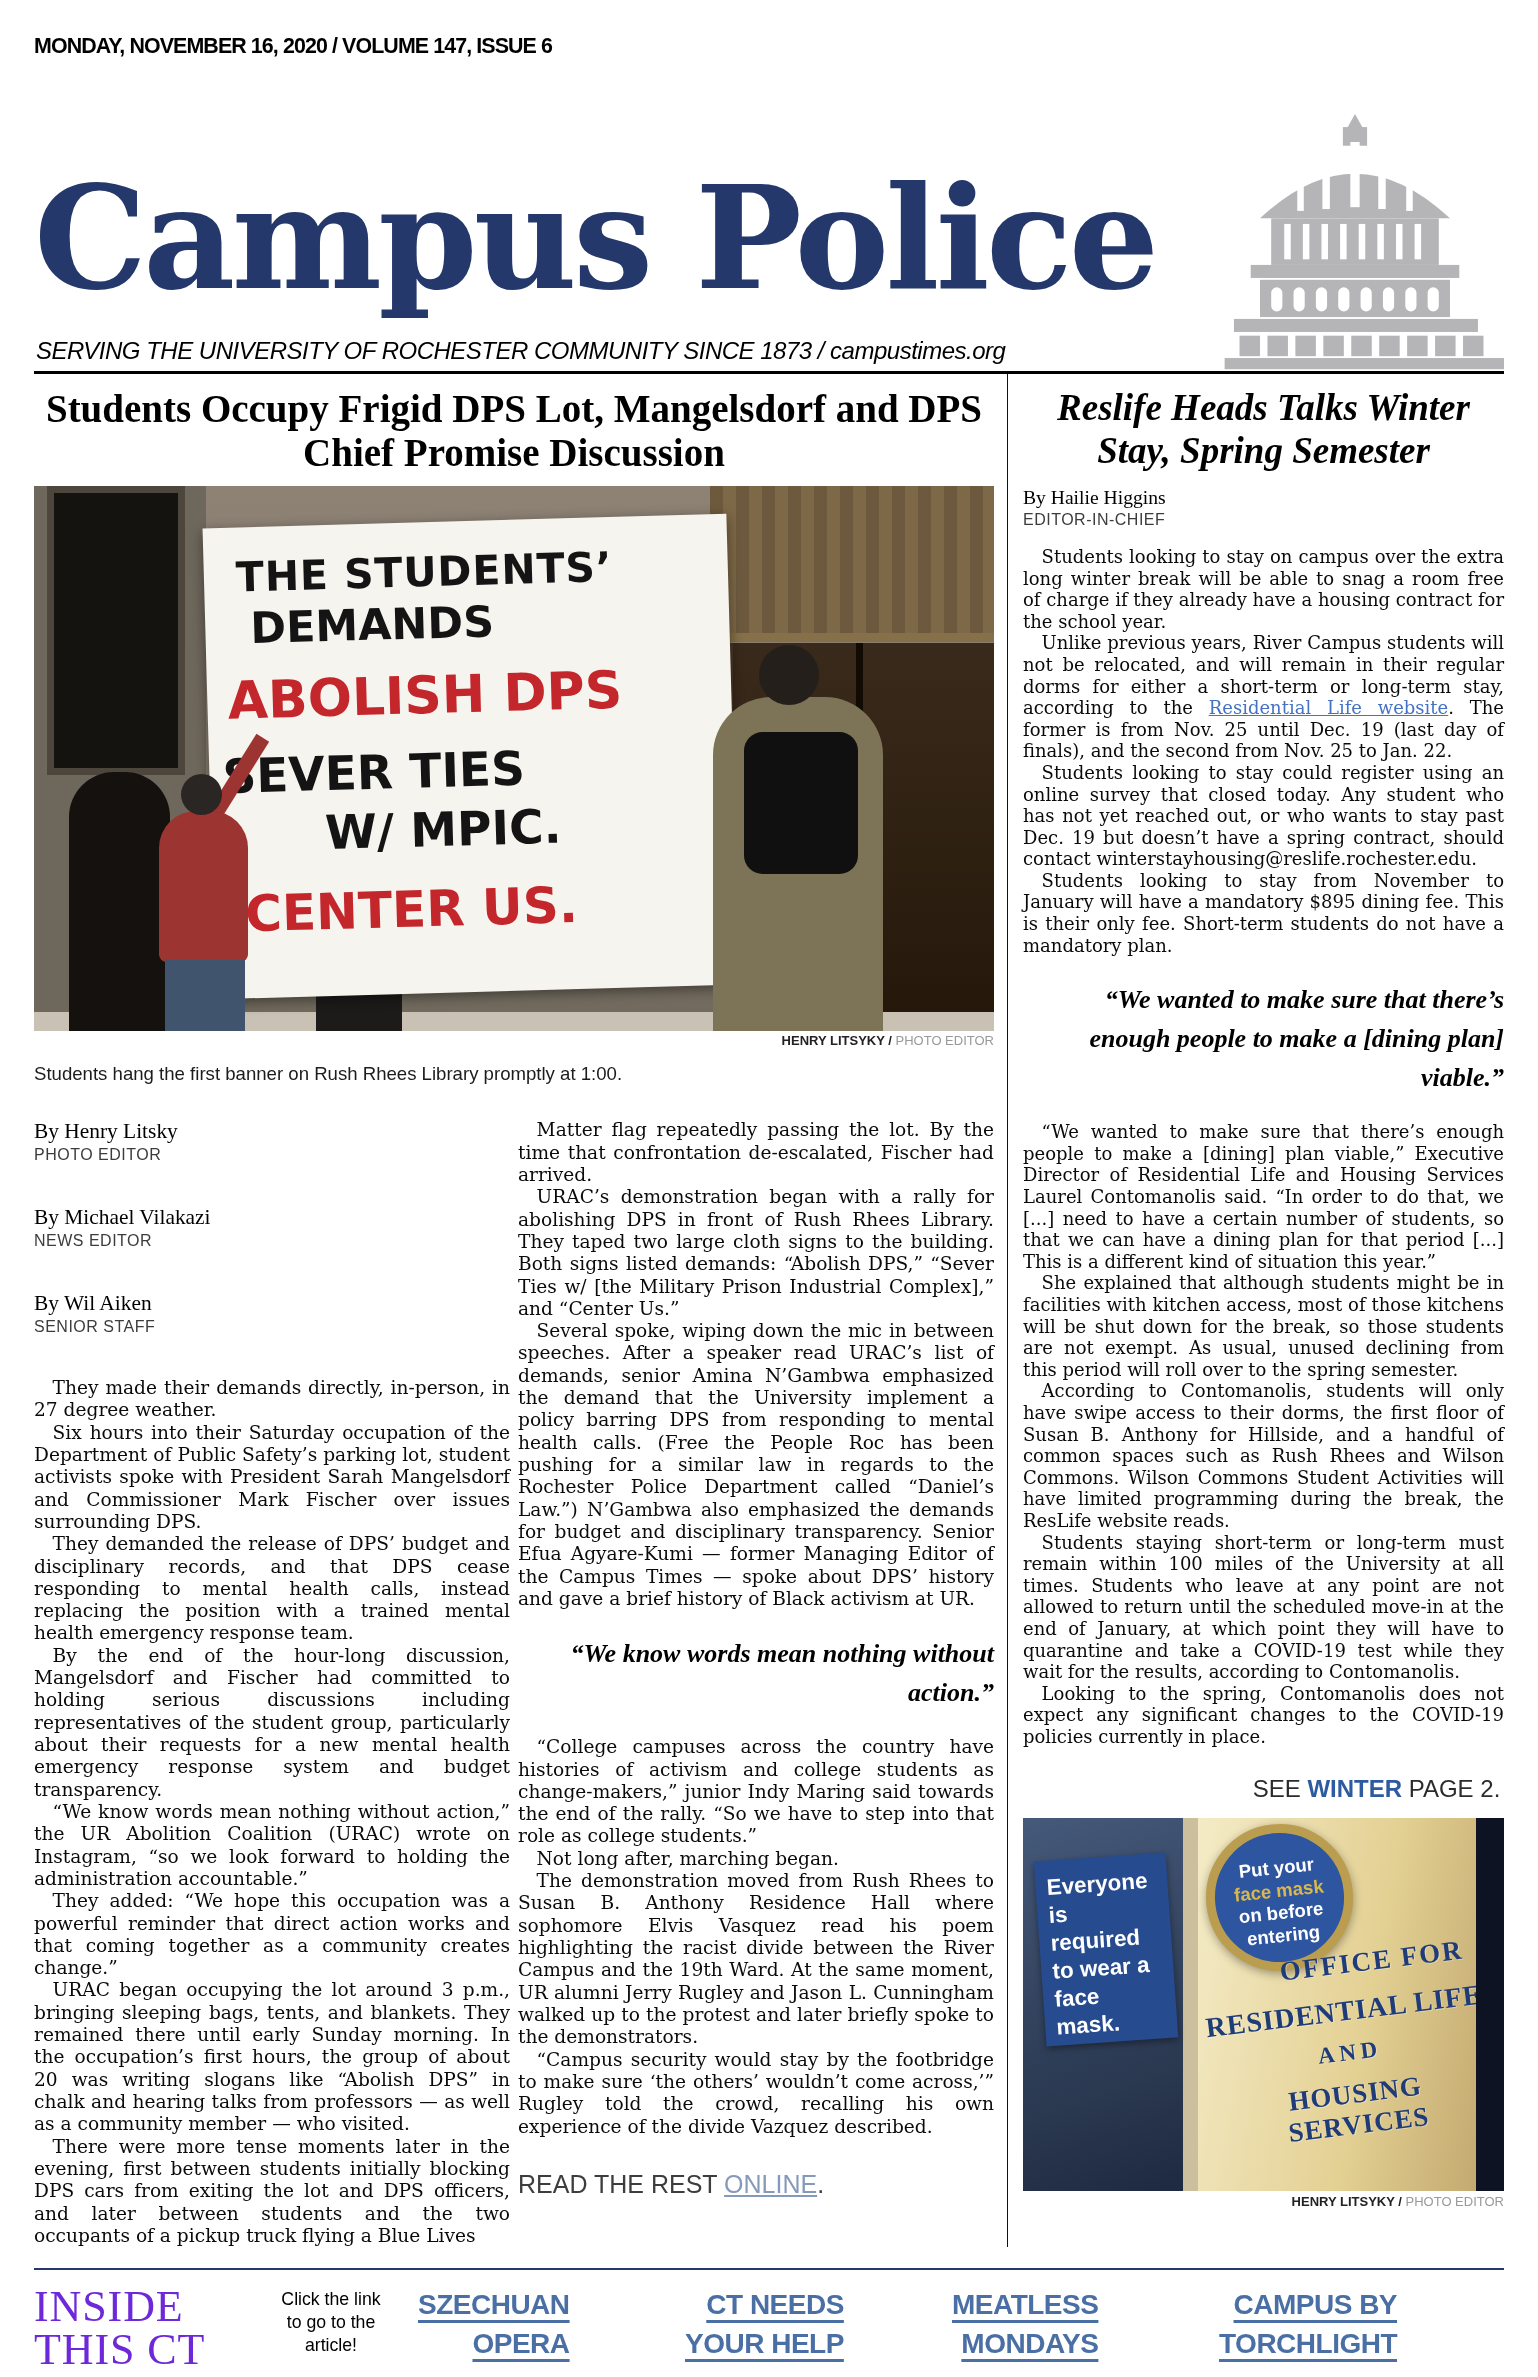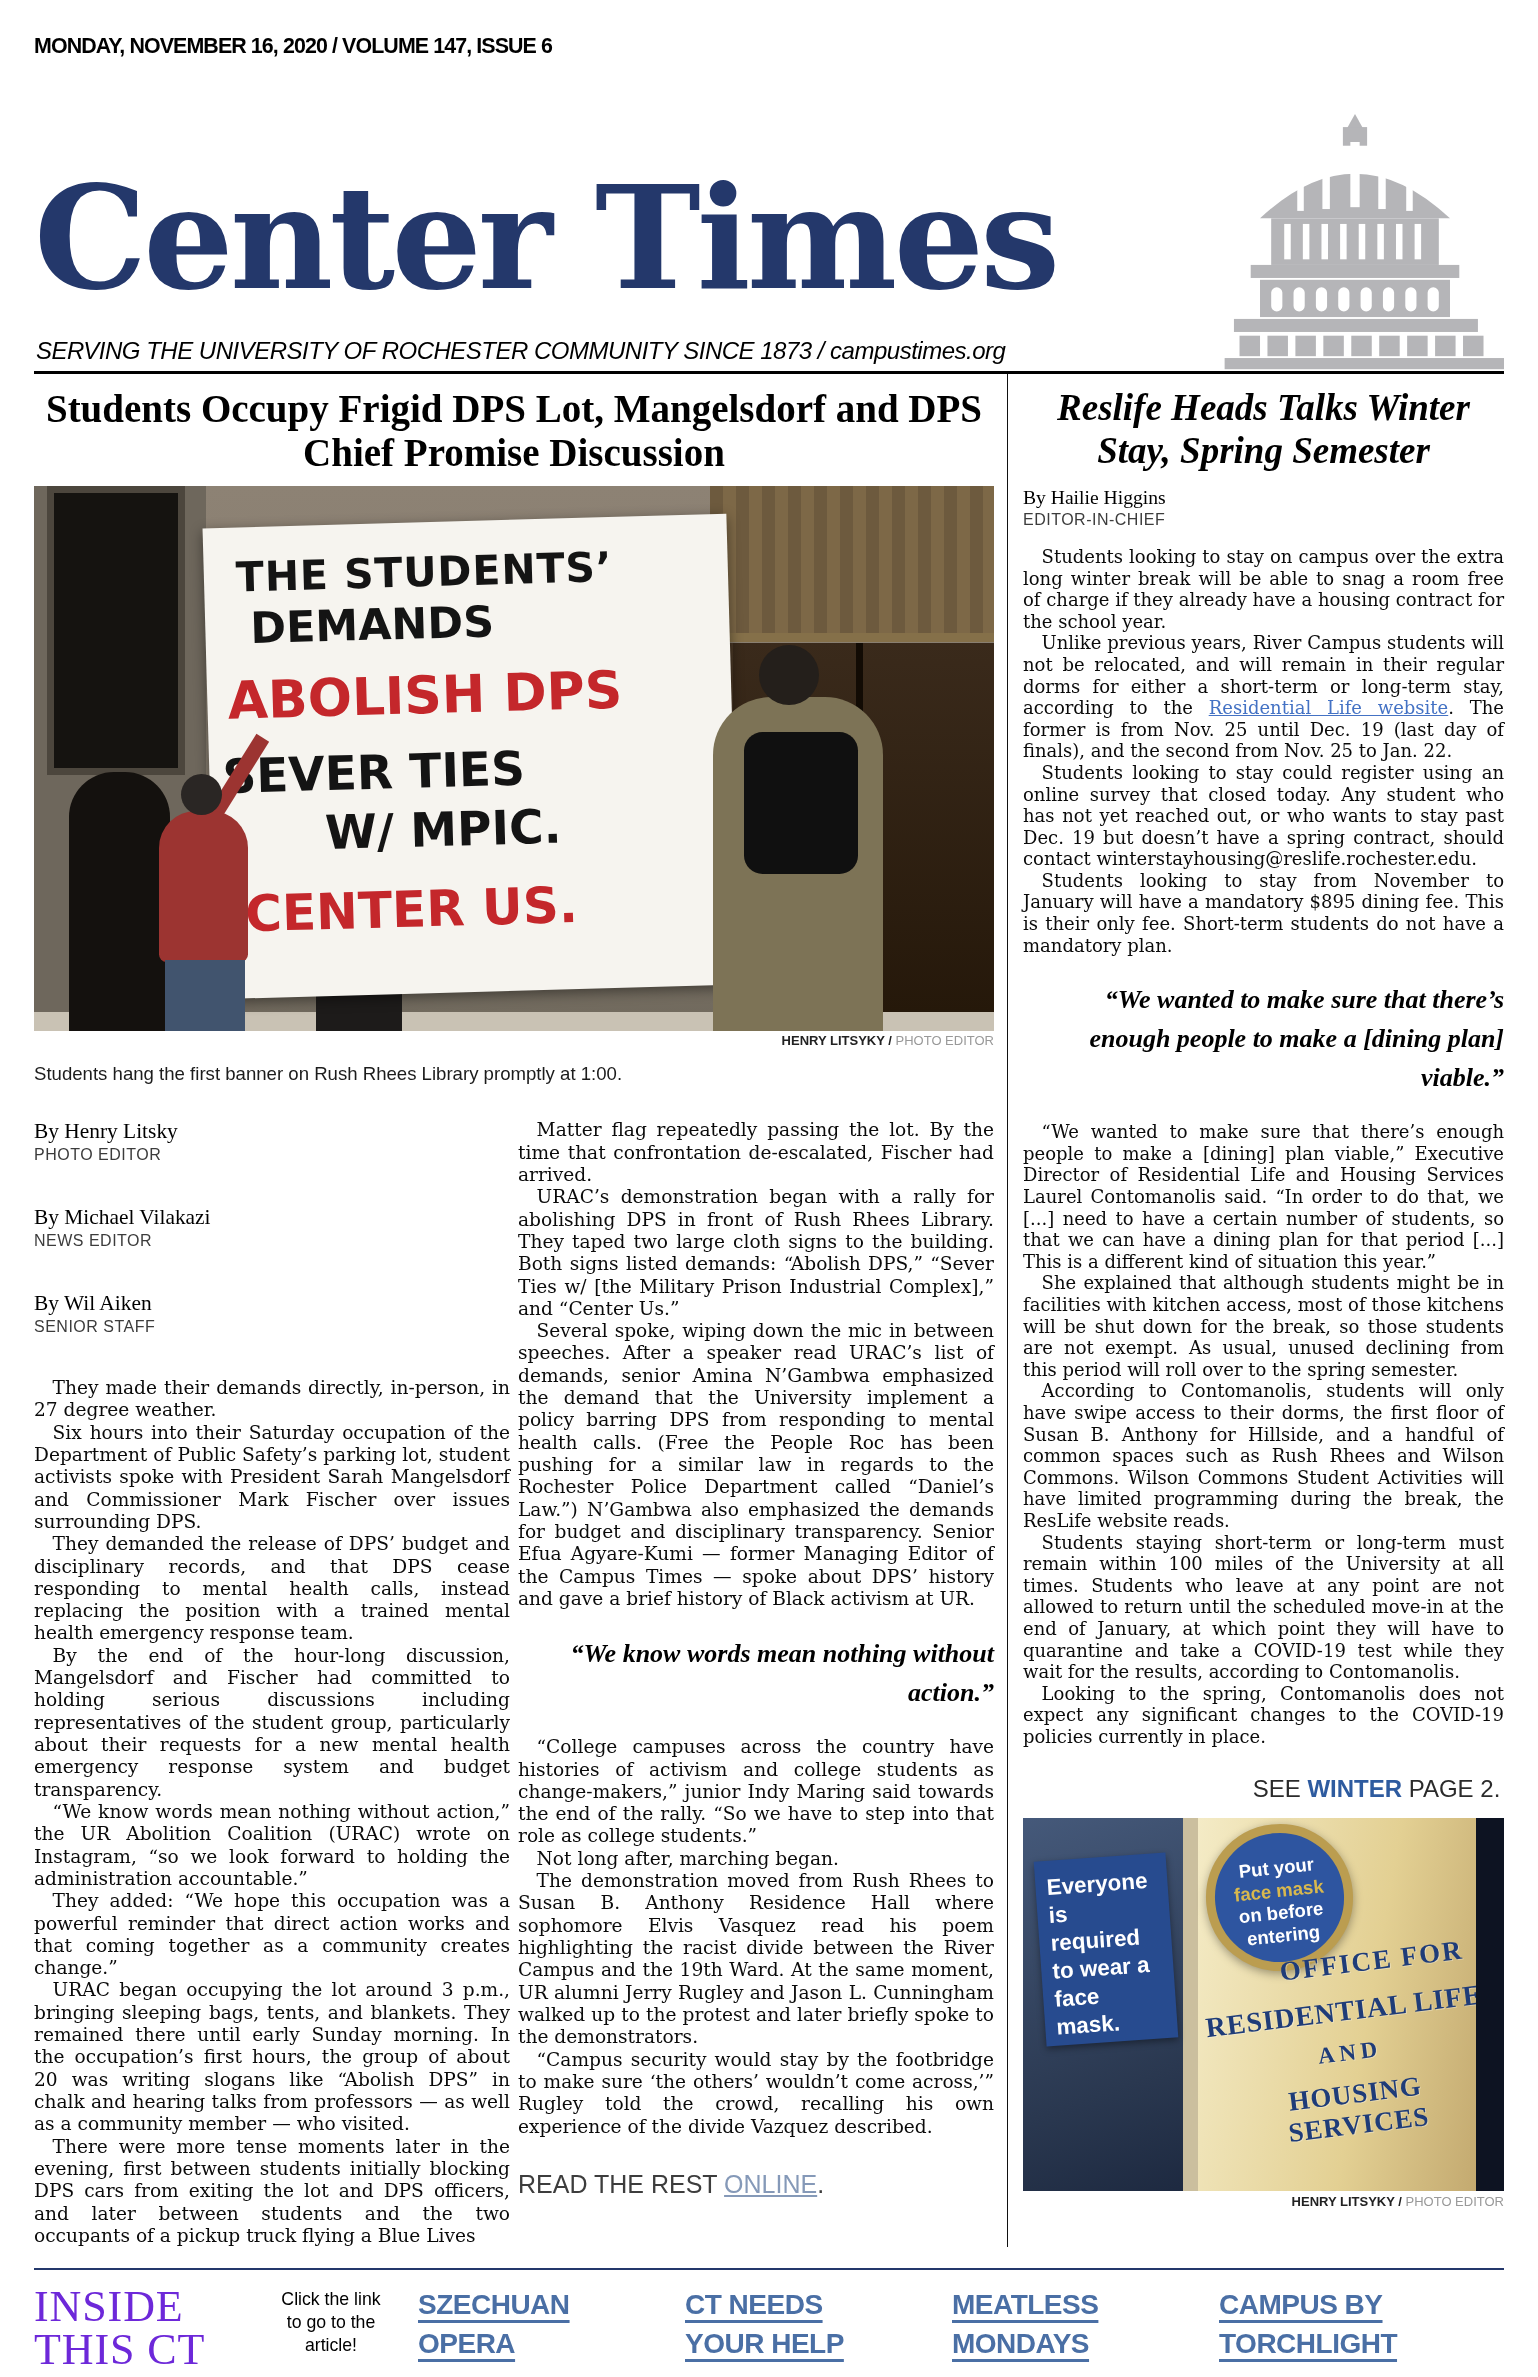--- a/index.html
+++ b/index.html
@@ -114,31 +114,31 @@
   
   .footer{margin-top:20.5px;border-top:2.8px solid #24386b;padding-top:15px;display:flex;align-items:flex-start;}
   .f-brand{width:199px;flex:none;font-family:"Liberation Serif",serif;color:#6d28d9;font-size:44px;
            line-height:.98;white-space:pre-line;letter-spacing:0.9px;}
   .f-note{width:114px;flex:none;margin-left:41px;font-size:17.7px;line-height:1.3;text-align:center;
           padding-top:3.7px;color:#000;}
   .f-links{display:flex;margin-left:30px;}
   .f-block{width:267px;flex:none;}
   .f-title{font-weight:bold;font-size:28px;line-height:1.4;color:#4a6fa5;white-space:pre-line;
            letter-spacing:-0.5px;text-decoration:underline;text-decoration-thickness:2.8px;
-           text-underline-offset:5.6px;cursor:pointer;display:inline-block;}
+           text-underline-offset:5.6px;cursor:pointer;display:inline-block;text-align:right;}
 </style>
 </head>
 <body>
 
 <div class="page">
 
   <div class="dateline">MONDAY, NOVEMBER 16, 2020 / VOLUME 147, ISSUE 6</div>
 
   <div class="masthead-wrap">
-    <div class="masthead-title">Center Times</div>
+    <div class="masthead-title">Campus Police</div>
     <svg class="dome" width="298" height="259" viewBox="0 0 320 278">
       <g fill="#b5b5b8">
         <path d="M160 0 l9 16 h-18 z"></path>
         <rect x="147" y="14" width="26" height="20"></rect>
         <path d="M58 112 Q160 16 262 112 Z"></path>
         <rect x="70" y="112" width="180" height="50"></rect>
         <rect x="48" y="162" width="224" height="14"></rect>
         <rect x="58" y="178" width="204" height="40"></rect>
         <rect x="30" y="220" width="262" height="14"></rect>
         <rect x="20" y="262" width="300" height="12"></rect>

